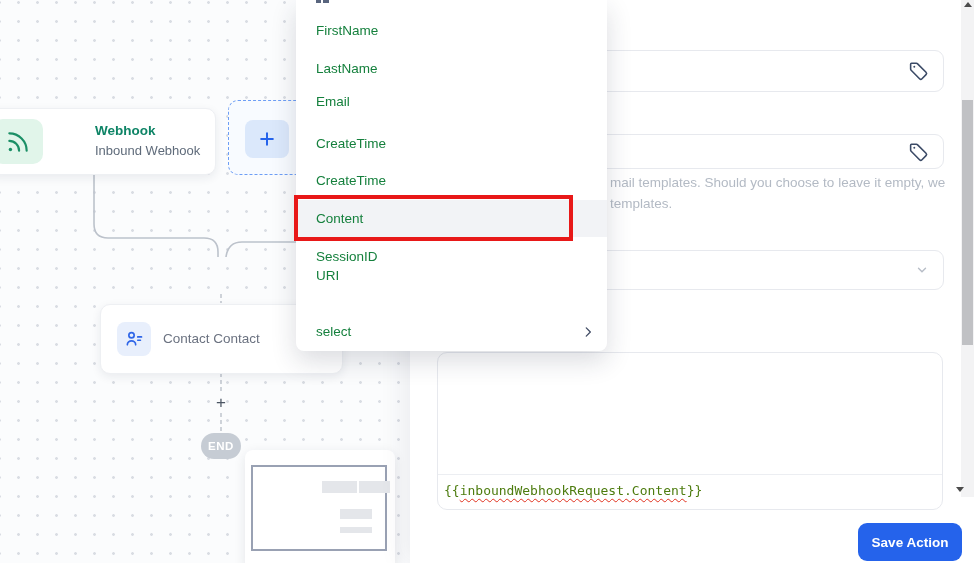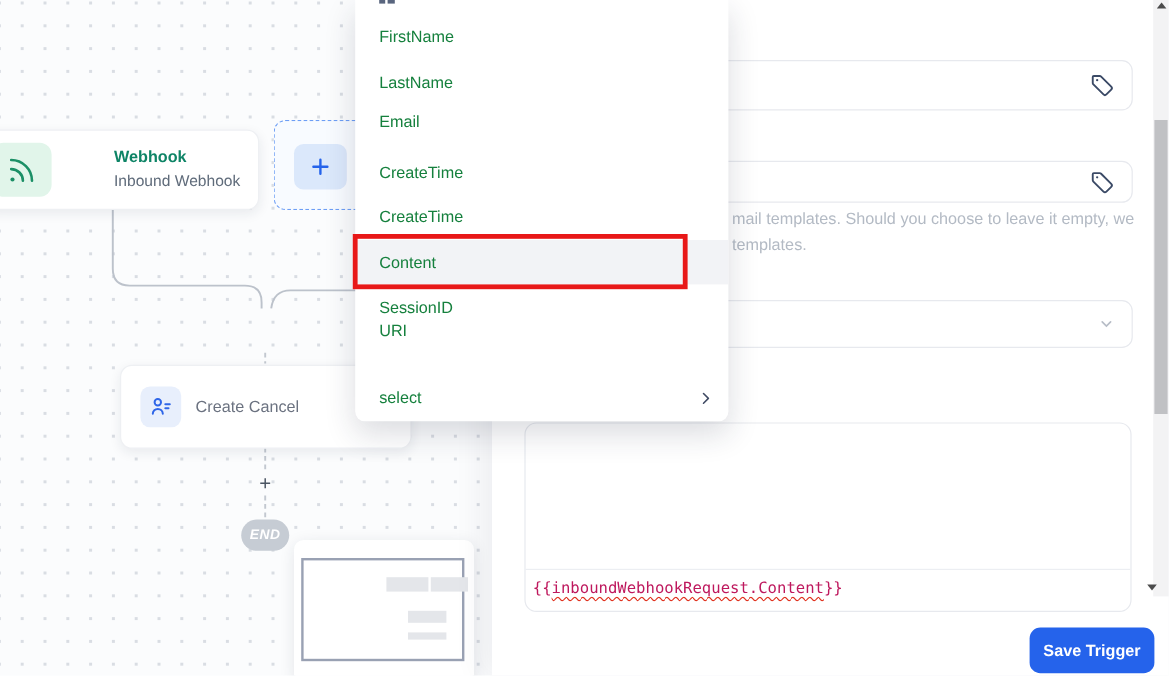--- a/index.html
+++ b/index.html
@@ -24,21 +24,21 @@
   .add-label{position:absolute;left:70px;top:28px;font-size:14px;font-weight:700;color:#2563eb;}
   .select-action{position:absolute;left:152px;top:257px;width:136px;height:36px;background:#fff;
                  border:1px solid #eef0f3;border-radius:7px;box-shadow:0 2px 6px rgba(25,39,62,.09);
                  display:flex;align-items:center;justify-content:center;font-size:13.5px;color:#27303f;}
   .contact-node{left:100px;top:304px;width:241px;height:68px;}
   .contact-icon-bg{left:16px;top:17px;width:34px;height:34px;background:#e8effc;border-radius:8px;}
   .contact-label{position:absolute;left:62px;top:26px;font-size:13.5px;color:#6b7280;}
   .plus-marker{position:absolute;left:212px;top:394px;width:18px;height:18px;font-size:17px;color:#4b5563;
                display:flex;align-items:center;justify-content:center;}
   .end-pill{position:absolute;left:201px;top:433px;width:40px;height:26px;background:#c6ccd4;border-radius:13px;
-            color:#fff;font-size:11.5px;font-weight:700;letter-spacing:.5px;display:flex;align-items:center;justify-content:center;font-style:italic;}
+            color:#fff;font-size:11.5px;font-weight:700;letter-spacing:.5px;display:flex;align-items:center;justify-content:center;}
   .minimap{position:absolute;left:245px;top:450px;width:150px;height:120px;background:#fff;border-radius:8px;
            box-shadow:0 3px 12px rgba(25,39,62,.10);}
   .minimap-rect{position:absolute;left:6px;top:15px;width:132px;height:82px;border:2px solid #99a1b3;background:#fff;}
   .mm-bar{position:absolute;background:#e4e6ea;}
   .mm-b1{left:77px;top:31px;width:35px;height:12px;}
   .mm-b2{left:114px;top:31px;width:31px;height:12px;}
   .mm-b3{left:95px;top:59px;width:32px;height:10px;}
   .mm-b4{left:95px;top:77px;width:32px;height:6px;}
   
   .panel{position:absolute;left:410px;top:0;width:564px;height:563px;background:#fff;z-index:10;
@@ -48,21 +48,21 @@
   .fld2{left:150px;top:134px;width:382px;height:33px;}
   .fld-tag{position:absolute;right:14px;top:50%;transform:translateY(-50%);}
   .hint{position:absolute;left:200px;font-size:13.5px;color:#b3bac4;}
   .hint1{top:175px;}
   .hint2{top:196px;}
   .selectbox{position:absolute;left:150px;top:250px;width:382px;height:38px;border:1px solid #e7e9ee;border-radius:9px;background:#fff;}
   .selectbox .chev{position:absolute;right:14px;top:12px;}
   
   .editor{position:absolute;left:27px;top:352px;width:504px;height:156px;border:1px solid #e7e9ee;border-radius:10px;background:#fff;}
   .toolbar{position:absolute;left:0;top:0;width:100%;height:121px;border-bottom:1px solid #eceef2;}
-  .content-line{position:absolute;left:6px;top:130px;font-family:"DejaVu Sans Mono",monospace;font-size:13px;color:#be185d;white-space:pre;}
+  .content-line{position:absolute;left:6px;top:130px;font-family:"DejaVu Sans Mono",monospace;font-size:13px;color:#4d7c0f;white-space:pre;}
   .squiggle{text-decoration-line:underline;text-decoration-style:wavy;text-decoration-color:#e0321f;text-decoration-thickness:1px;text-underline-offset:3px;}
   
   .btn{position:absolute;height:38px;border-radius:9px;display:flex;align-items:center;justify-content:center;
        font-size:13.5px;font-weight:600;box-sizing:border-box;}
   .btn-cancel{left:366px;top:523px;width:72px;background:#fff;border:1px solid #e3e6ea;color:#344054;}
   .btn-save{left:448px;top:523px;width:104px;background:#2563eb;color:#fff;}
   
   .scroll{position:absolute;left:961px;top:0;width:13px;height:497px;background:#f3f3f4;z-index:70;}
   .scroll-thumb{position:absolute;left:1px;top:100px;width:11px;height:245px;background:#c0c1c4;}
   .arr{position:absolute;left:3px;width:0;height:0;border-left:4px solid transparent;border-right:4px solid transparent;}
@@ -117,21 +117,21 @@
 
 
     <div class="node contact-node">
       <div class="node-icon contact-icon-bg">
         <svg width="20" height="20" viewBox="0 0 24 24" fill="none" stroke="#2f66e8" stroke-width="2" stroke-linecap="round">
           <circle cx="9" cy="7.5" r="3.2"></circle>
             <path d="M4 19c0-3 2.4-4.8 5-4.8s5 1.8 5 4.8"></path>
           <path d="M16.5 9.5h4.5M16.5 13.5h3.2"></path>
         </svg>
       </div>
-      <div class="contact-label">Create Cancel</div>
+      <div class="contact-label">Contact Contact</div>
     </div>
 
     <div class="plus-marker">+</div>
     <div class="end-pill">END</div>
 
     <div class="minimap">
       <div class="minimap-rect"></div>
       <div class="mm-bar mm-b1"></div>
       <div class="mm-bar mm-b2"></div>
       <div class="mm-bar mm-b3"></div>
@@ -190,21 +190,21 @@
         
         
         
         
         
         
       </div>
       <div class="content-line"><span>{{</span><span class="squiggle">inboundWebhookRequest.Content</span><span>}}</span></div>
     </div>
 
-    <div class="btn btn-save">Save Trigger</div>
+    <div class="btn btn-save">Save Action</div>
   </div>
 
   <div class="menu">
     <div class="menu-hl"></div>
     <div class="menu-partial">
         <i class="mp1"></i>
         <i class="mp2"></i>
       </div>
     <div class="menu-item" style="top:23px;">FirstName</div>
     <div class="menu-item" style="top:61px;">LastName</div>

